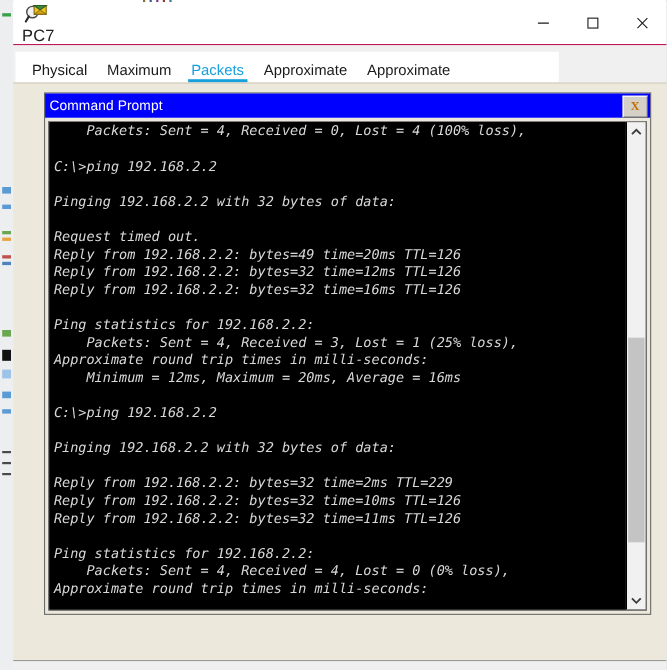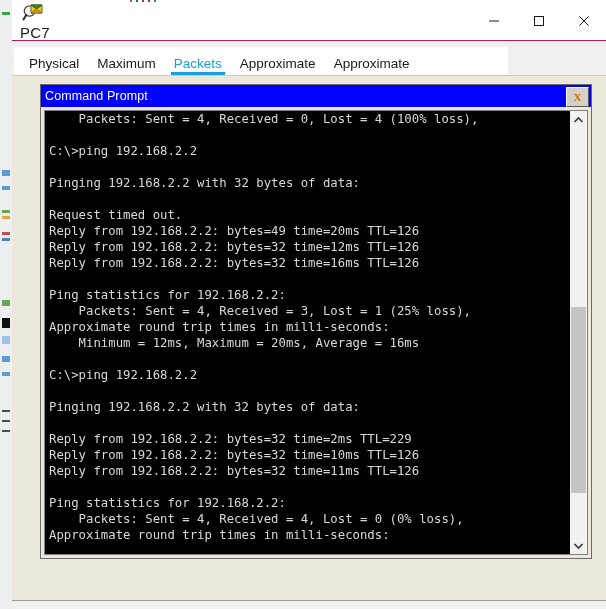--- a/index.html
+++ b/index.html
@@ -177,20 +177,21 @@
 
   
   #term-outer {
     position: absolute;
     left: 3px; right: 3px;
     top: 25px; bottom: 3px;
     display: flex;
     background: #000000;
     border: 1px solid #808080;
     box-sizing: border-box;
+    font-style: italic;
   }
   #term {
     flex: 1;
     background: #000000;
     overflow: hidden;
     position: relative;
     padding-left: 4px;
   }
   .tline {
     color: #d8d8d8;

